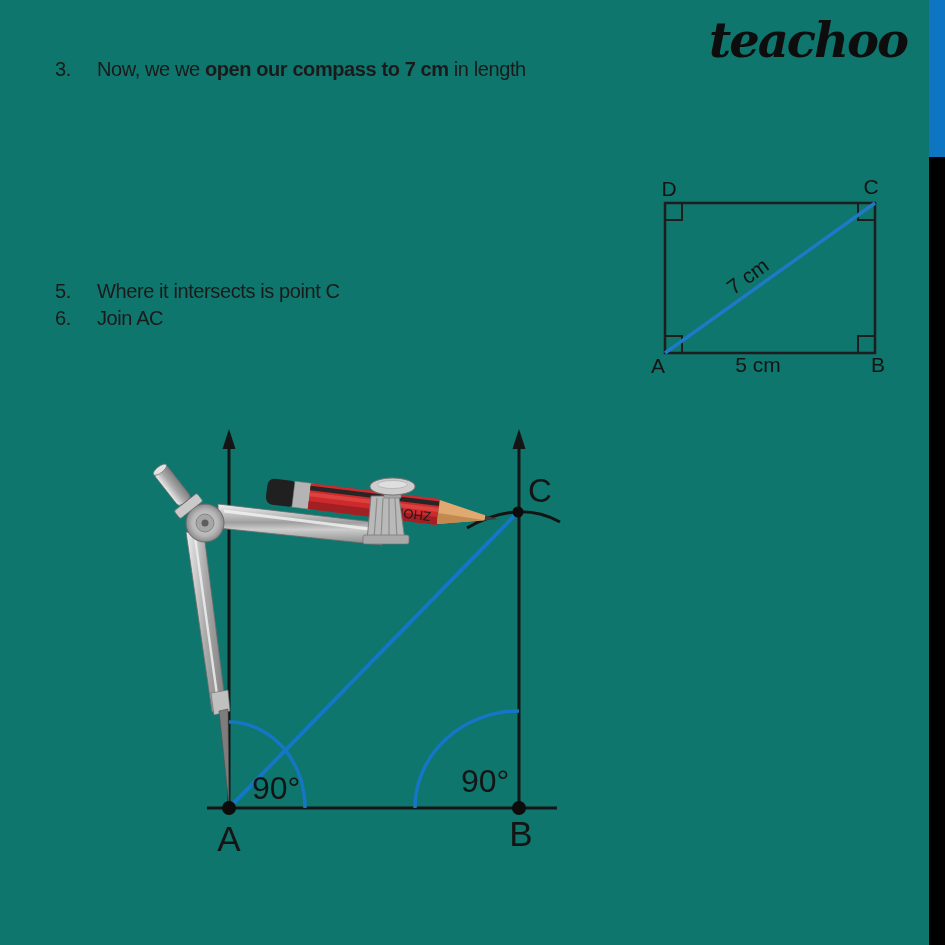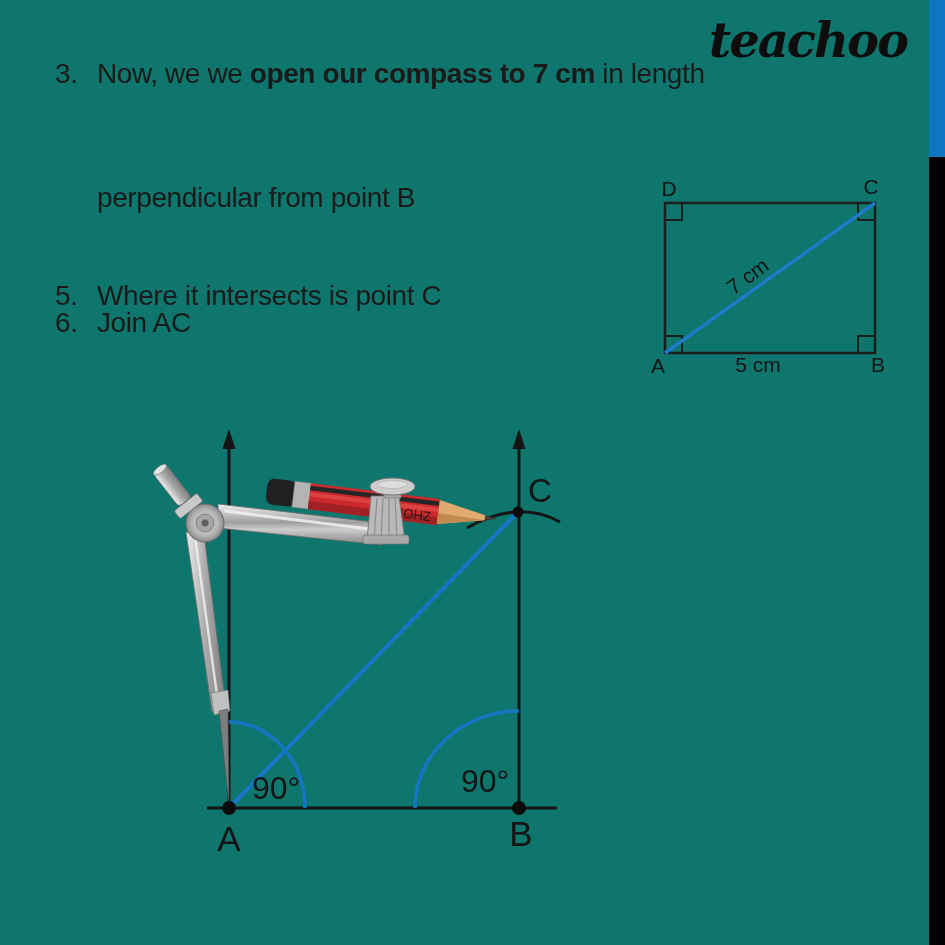--- a/index.html
+++ b/index.html
@@ -5,21 +5,21 @@
   html,body{margin:0;padding:0;background:#e9e9e9;}
   .slide{
     position:relative;width:945px;height:945px;background:#0f766e;
     overflow:hidden;font-family:"Liberation Sans",sans-serif;color:#1a1a1a;
   }
   .logo{
     position:absolute;top:12px;right:38px;
     font-family:"DejaVu Serif",serif;font-style:italic;font-weight:bold;
     font-size:48px;letter-spacing:-2px;color:#0d0d0d;
   }
-  .step{position:absolute;left:55px;font-size:28px;letter-spacing:-0.4px;white-space:nowrap;}
+  .step{position:absolute;left:55px;font-size:20px;letter-spacing:-0.4px;white-space:nowrap;}
   .step .num{display:inline-block;width:42px;}
   .step.cont{left:97px;}
   .bar{position:absolute;right:0;width:16px;}
   .bar.blue{top:0;height:157px;background:#0d75c2;}
   .bar.black{top:157px;height:788px;background:#000000;}
   svg text{font-family:"Liberation Sans",sans-serif;fill:#141414;}
 </style>
 </head>
 <body>
 
@@ -27,23 +27,20 @@
 
   <div class="bar blue"></div>
   <div class="bar black"></div>
 
   <div class="logo">teachoo</div>
 
   <div class="step" style="top:58px;">
     <span class="num">3.</span><span>Now, we we </span><b>open our compass to 7 cm</b><span> in length</span>
   </div>
 
-  <div class="step cont" style="top:182px;">
-    <span>perpendicular from point B</span>
-  </div>
 
   <div class="step" style="top:242px;margin-top:38px;">
     <span class="num">5.</span><span>Where it intersects is point C</span>
   </div>
 
   <div class="step" style="top:307px;">
     <span class="num">6.</span><span>Join AC</span>
   </div>
 
   <svg width="945" height="945" viewBox="0 0 945 945" style="position:absolute;left:0;top:0;">

